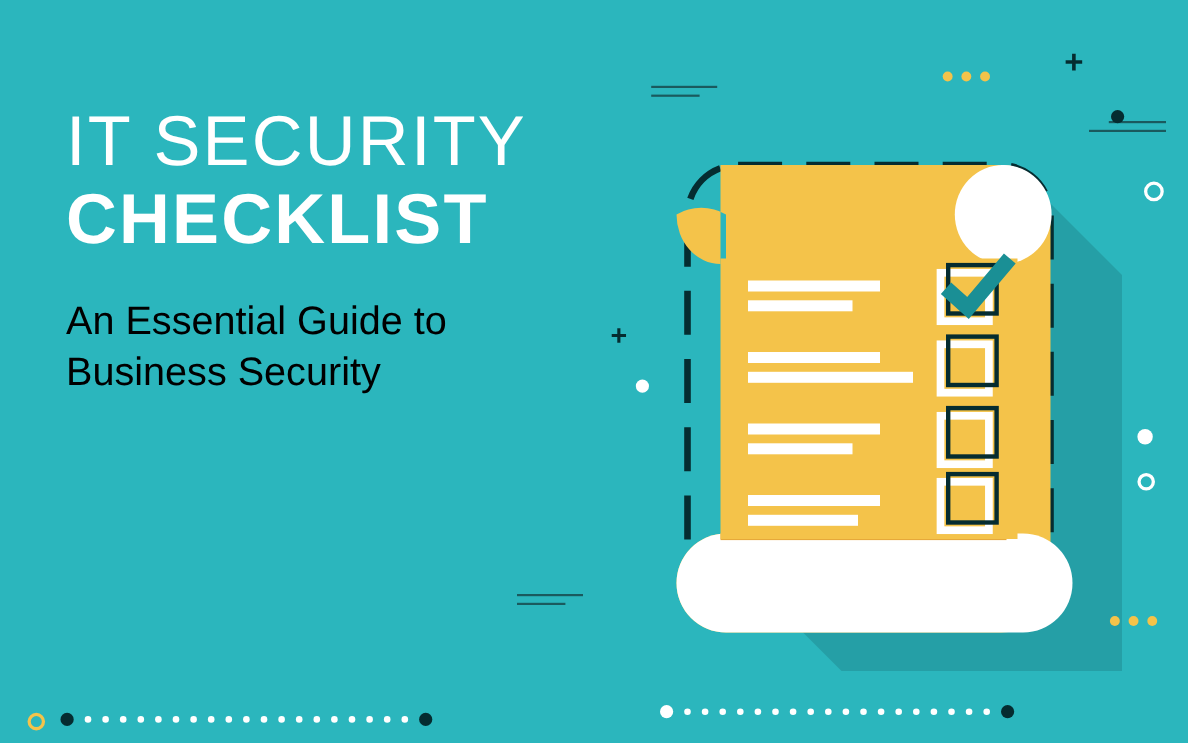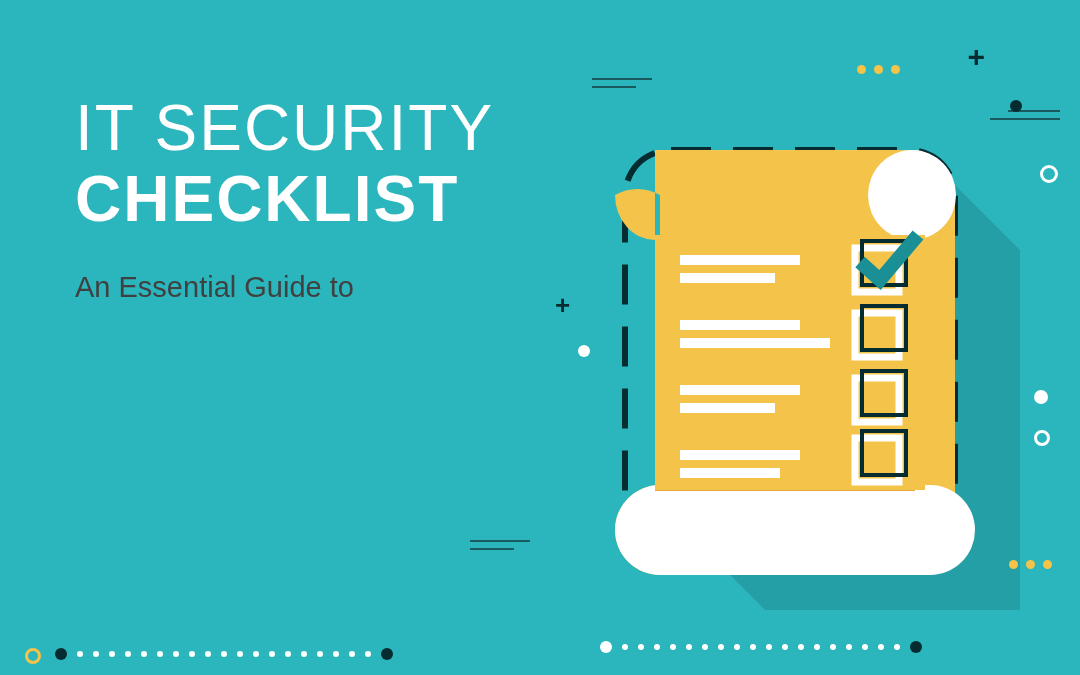--- a/index.html
+++ b/index.html
@@ -6,43 +6,43 @@
   body {
     width: 1080px;
     height: 675px;
     background: #2bb6bd;
     position: relative;
     overflow: hidden;
     font-family: 'Segoe UI', Arial, sans-serif;
   }
   .text-block {
     position: absolute;
-    left: 75px;
+    left: 60px;
     top: 95px;
     color: #ffffff;
   }
   .title-line1 {
     font-size: 64px;
     font-weight: 300;
     letter-spacing: 2px;
     line-height: 1.05;
   }
   .title-line2 {
     font-size: 64px;
     font-weight: 700;
     letter-spacing: 2px;
     line-height: 1.1;
     margin-top: 2px;
   }
   .subtitle {
-    font-size: 29px;
+    font-size: 36px;
     font-weight: 300;
     line-height: 1.3;
     margin-top: 34px;
-    color: #404040;
+    color: #000000;
   }
   .checklist-illustration {
     position: absolute;
     right: 60px;
     top: 140px;
     width: 420px;
     height: 470px;
   }
   
   .dash-pair {
@@ -95,20 +95,21 @@
   .dot-row .big { width: 12px; height: 12px; }
 </style>
 </head>
 <body>
 
 <div class="text-block">
   <div class="title-line1">IT SECURITY</div>
   <div class="title-line2">CHECKLIST</div>
   <div class="subtitle">
     <div>An Essential Guide to</div>
+    <div>Business Security</div>
   </div>
 </div>
 
 <div class="checklist-illustration">
   <svg viewBox="0 0 420 470" width="420" height="470">
 
     <polygon points="345,35 420,110 420,470 165,470 90,395 345,395" fill="rgba(0,0,0,0.12)"></polygon>
 
     <rect x="25" y="10" width="330" height="420" rx="46" ry="46" fill="none" stroke="#052c30" stroke-width="6" stroke-dasharray="40 22"></rect>
 

